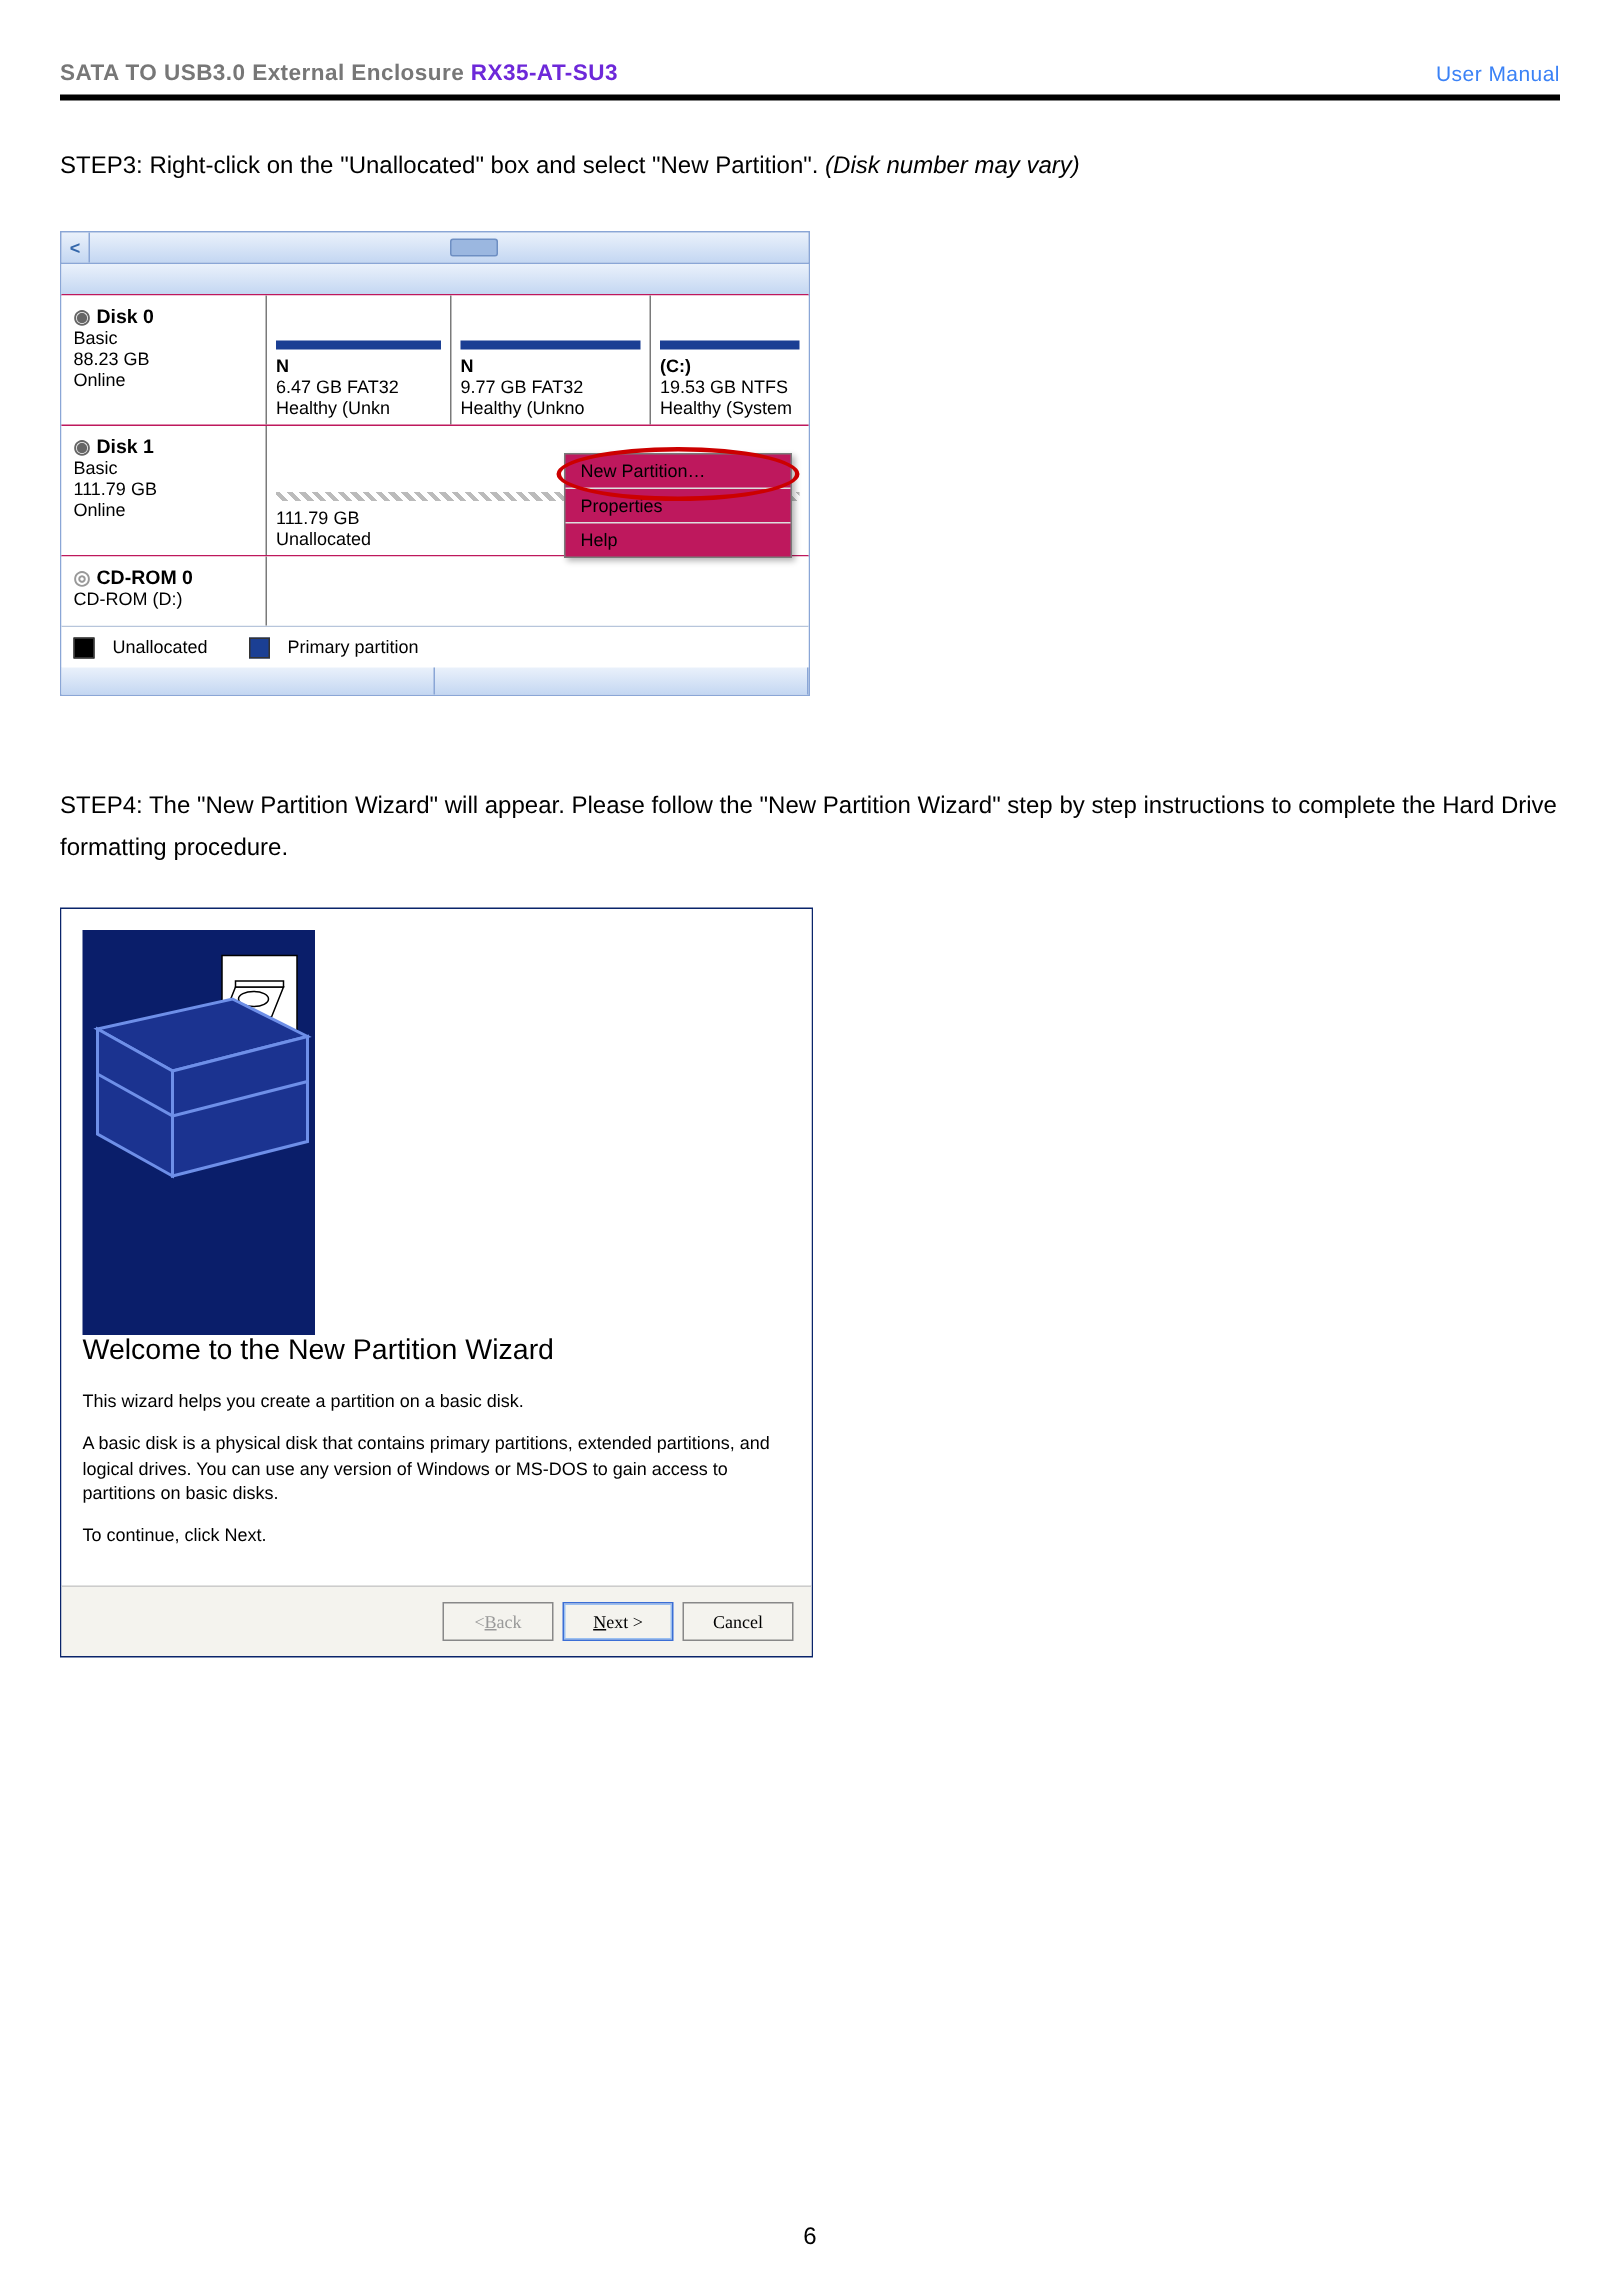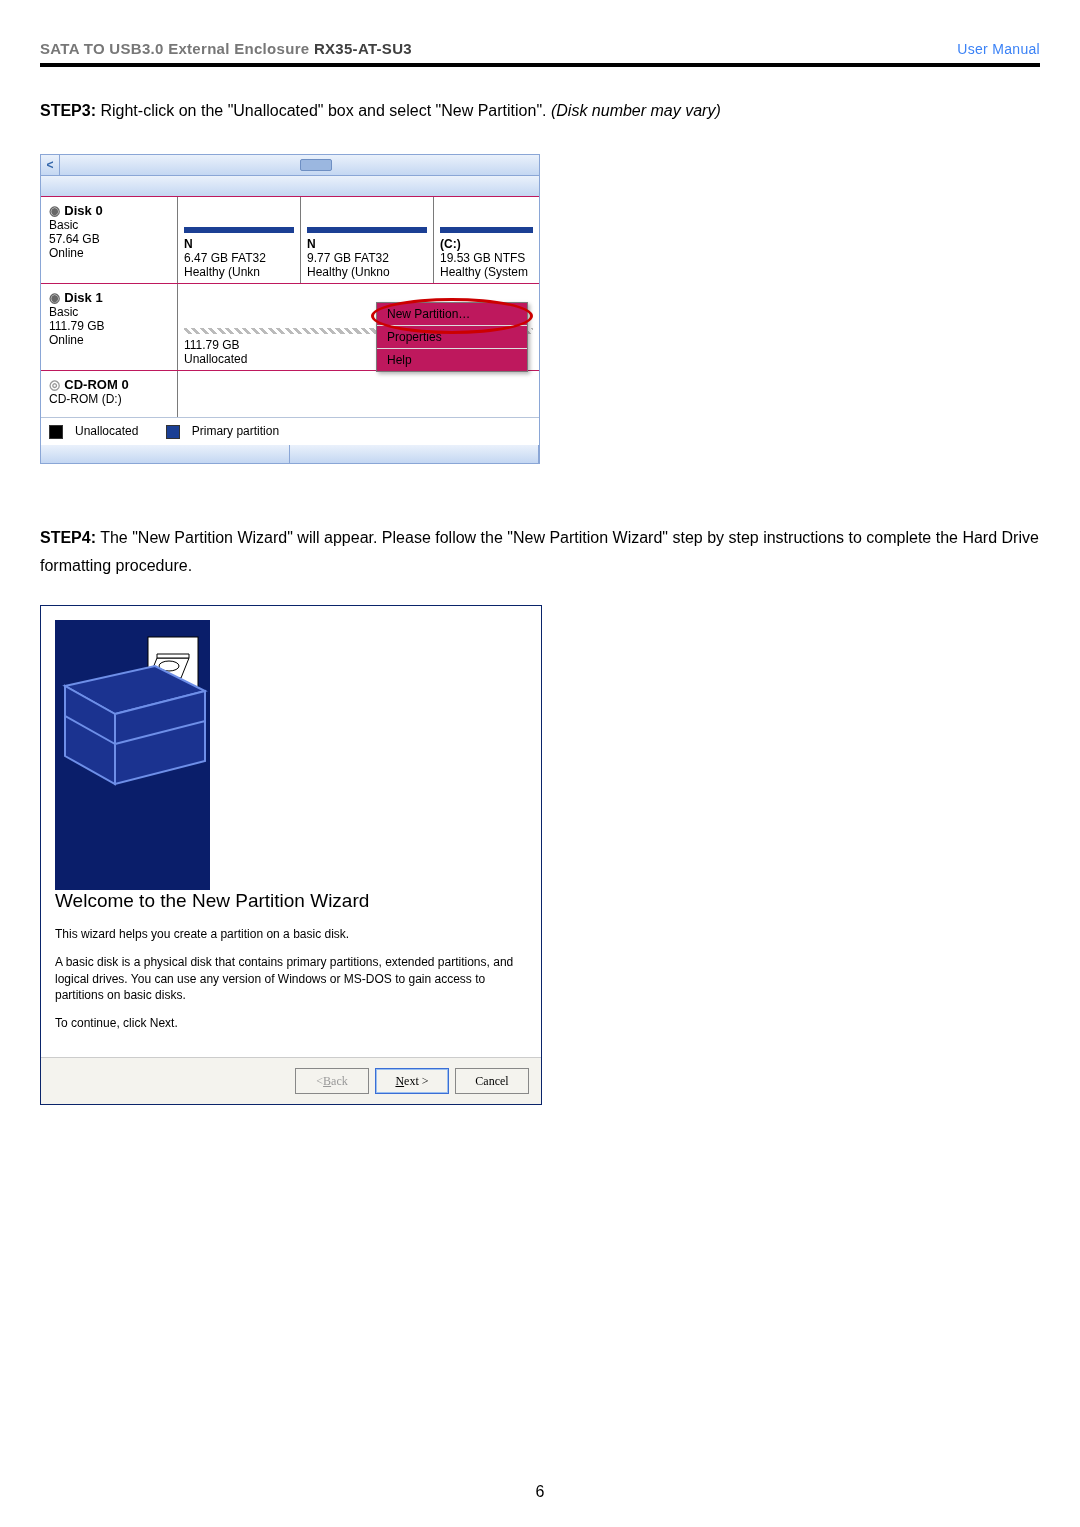--- a/index.html
+++ b/index.html
@@ -1,23 +1,23 @@
 <!DOCTYPE html>
 <html><head>
 <meta charset="utf-8">
 <style>
   html,body{margin:0;padding:0;background:#fff;font-family:Arial,Helvetica,sans-serif;color:#000;}
   .page{width:1080px;height:1527px;position:relative;box-sizing:border-box;padding:40px 40px 0 40px;}
   .hdr-row{display:flex;justify-content:space-between;align-items:flex-end;font-size:15px;color:#777;font-weight:bold;letter-spacing:.3px;}
   .hdr-row .prod-left{}
-  .hdr-row .prod-model{color:#404040;}
+  .hdr-row .prod-model{color:#6d28d9;}
   .hdr-row .manual{font-weight:normal;color:#3b82f6;font-size:14px;}
   .hr-thick{border:0;border-top:4px solid #000;margin:6px 0 30px 0;}
   .body-text{font-size:16px;line-height:1.8;}
-  .step-label{font-weight:bold;}
+  .step-label{font-weight:normal;}
   .italic{font-style:italic;}
   
   .dm{width:500px;margin-top:28px;font-family:Tahoma,Arial,sans-serif;font-size:12px;}
   .dm-scroll{height:20px;background:linear-gradient(#eaf1fb,#c4d7f2);border:1px solid #8aa6d6;display:flex;align-items:center;}
   .dm-scroll .arrow{width:18px;height:100%;display:flex;align-items:center;justify-content:center;color:#3366aa;font-weight:bold;border-right:1px solid #8aa6d6;}
   .dm-scroll .thumb{margin-left:240px;width:30px;height:10px;background:#9bb7e0;border:1px solid #6e8fc3;border-radius:2px;}
   .dm-panel{border:1px solid #8aa6d6;border-top:none;background:#fff;}
   .dm-blue-strip{height:20px;background:linear-gradient(#eaf1fb,#c4d7f2);}
   .dm-row{display:flex;border-top:1px solid #be185d;}
   .dm-left{width:120px;padding:6px 8px;background:#fff;}
@@ -79,21 +79,21 @@
       <div class="arrow">&lt;</div>
       <div class="thumb"></div>
     </div>
     <div class="dm-panel">
       <div class="dm-blue-strip"></div>
 
       <div class="dm-row" style="height:86px;">
         <div class="dm-left">
           <div class="title icon-disk">Disk 0</div>
           <div>Basic</div>
-          <div>57.64 GB</div>
+          <div>88.23 GB</div>
           <div>Online</div>
         </div>
         <div class="dm-right">
           <div class="part-col" style="width:110px;">
             <div class="bar bar-blue"></div>
             <div class="pname">N</div>
             <div>6.47 GB FAT32</div>
             <div>Healthy (Unkn</div>
           </div>
           <div class="part-col" style="width:120px;">

